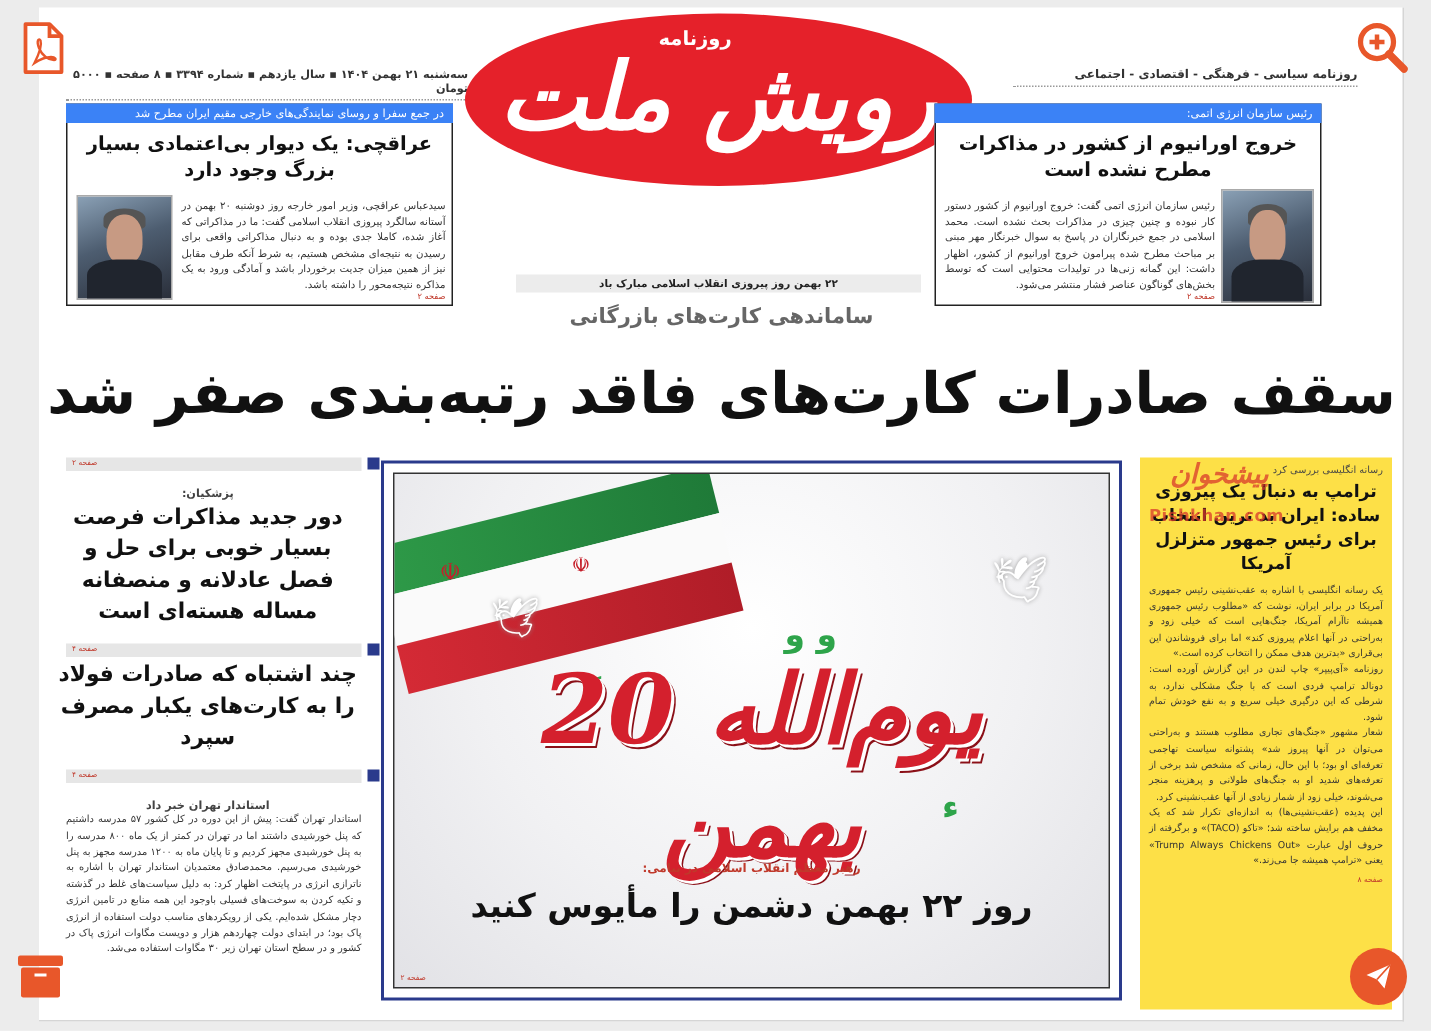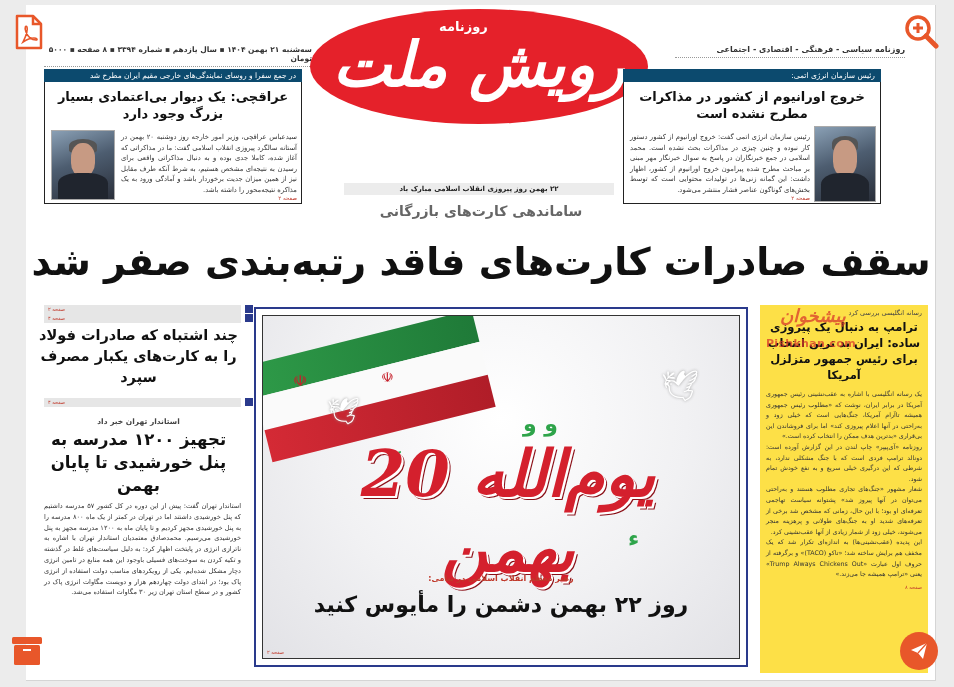--- a/index.html
+++ b/index.html
@@ -12,21 +12,21 @@
   .rtl { direction: rtl; }
 
   
   .mast-left-info { position: absolute; left: 18px; top: 40px; width: 268px; font-size: 7.5px; font-weight: bold; color: #333;
                     text-align: right; border-bottom: 1px dotted #999; padding-bottom: 3px; }
   .mast-right-info { position: absolute; right: 30px; top: 40px; width: 230px; font-size: 8px; font-weight: bold; color: #333;
                      text-align: right; border-bottom: 1px dotted #999; padding-bottom: 3px; }
 
   
   .topbox { position: absolute; top: 64px; width: 258px; height: 135px; border: 1px solid #222; border-left-width: 1px; background:#fff; }
-  .topbox .kicker { background: #0c4a6e; color: #fff; font-size: 7.5px; padding: 2px 6px; margin: -1px -1px 0 -1px; height: 13px; line-height: 10px; }
+  .topbox .kicker { background: #3b82f6; color: #fff; font-size: 7.5px; padding: 2px 6px; margin: -1px -1px 0 -1px; height: 13px; line-height: 10px; }
   .topbox .title { font-weight: bold; font-size: 13px; color: #111; text-align: center; line-height: 17px; margin-top: 6px; padding: 0 6px; }
   .topbox .body { font-size: 6.8px; color: #333; line-height: 10.5px; text-align: justify; }
   .photo { position: absolute; background: linear-gradient(160deg, #8aa0b5 0%, #4d5d70 45%, #2a2f3a 100%); border: 1px solid #aaa; }
   .photo .face { position: absolute; left: 30%; top: 18%; width: 40%; height: 48%; background: #c79a83; border-radius: 45% 45% 40% 40%; }
   .photo .hair { position: absolute; left: 28%; top: 12%; width: 44%; height: 20%; background: #555; border-radius: 50% 50% 20% 20%; }
   .photo .suit { position: absolute; left: 10%; top: 62%; width: 80%; height: 38%; background: #20252e; border-radius: 40% 40% 0 0; }
   .pageref { font-size: 5.5px; color: #c0392b; }
 
   
   .logo { position: absolute; left: 278px; top: 0px; width: 355px; height: 175px; }
@@ -134,34 +134,37 @@
     </div>
 
     <div class="subhead">ساماندهی کارت‌های بازرگانی</div>
     <div class="headline">سقف صادرات کارت‌های فاقد رتبه‌بندی صفر شد</div>
 
     <div class="lcol">
       <div class="barline">
           <span class="ref">صفحه ۲</span>
           <span class="sq"></span>
         </div>
+      <div>
+        <div class="kick">پزشکیان:</div>
+        <div class="ttl">دور جدید مذاکرات فرصت بسیار خوبی برای حل و فصل عادلانه و منصفانه مساله هسته‌ای است</div>
+      </div>
       <div class="barline">
           <span class="ref">صفحه ۴</span>
           <span class="sq"></span>
         </div>
       <div>
         <div class="ttl" style="">چند اشتباه که صادرات فولاد را به کارت‌های یکبار مصرف سپرد</div>
       </div>
       <div class="barline">
           <span class="ref">صفحه ۴</span>
           <span class="sq"></span>
         </div>
       <div>
         <div class="kick">استاندار تهران خبر داد</div>
-        <div class="ttl big" style="margin-bottom:4px;">تجهیز ۱۲۰۰ مدرسه به پنل خورشیدی تا پایان بهمن</div>
         <div class="txt">استاندار تهران گفت: پیش از این دوره در کل کشور ۵۷ مدرسه داشتیم که پنل خورشیدی داشتند اما در تهران در کمتر از یک ماه ۸۰۰ مدرسه را به پنل خورشیدی مجهز کردیم و تا پایان ماه به ۱۲۰۰ مدرسه مجهز به پنل خورشیدی می‌رسیم. محمدصادق معتمدیان استاندار تهران با اشاره به ناترازی انرژی در پایتخت اظهار کرد: به دلیل سیاست‌های غلط در گذشته و تکیه کردن به سوخت‌های فسیلی باوجود این همه منابع در تامین انرژی دچار مشکل شده‌ایم. یکی از رویکردهای مناسب دولت استفاده از انرژی پاک بود؛ در ابتدای دولت چهاردهم هزار و دویست مگاوات انرژی پاک در کشور و در سطح استان تهران زیر ۳۰ مگاوات استفاده می‌شد.</div>
       </div>
 
     </div>
 
     <div class="poster">
       <div class="poster-inner">
         <div class="flag">
             <div class="g"></div>
             <div class="w"></div>

